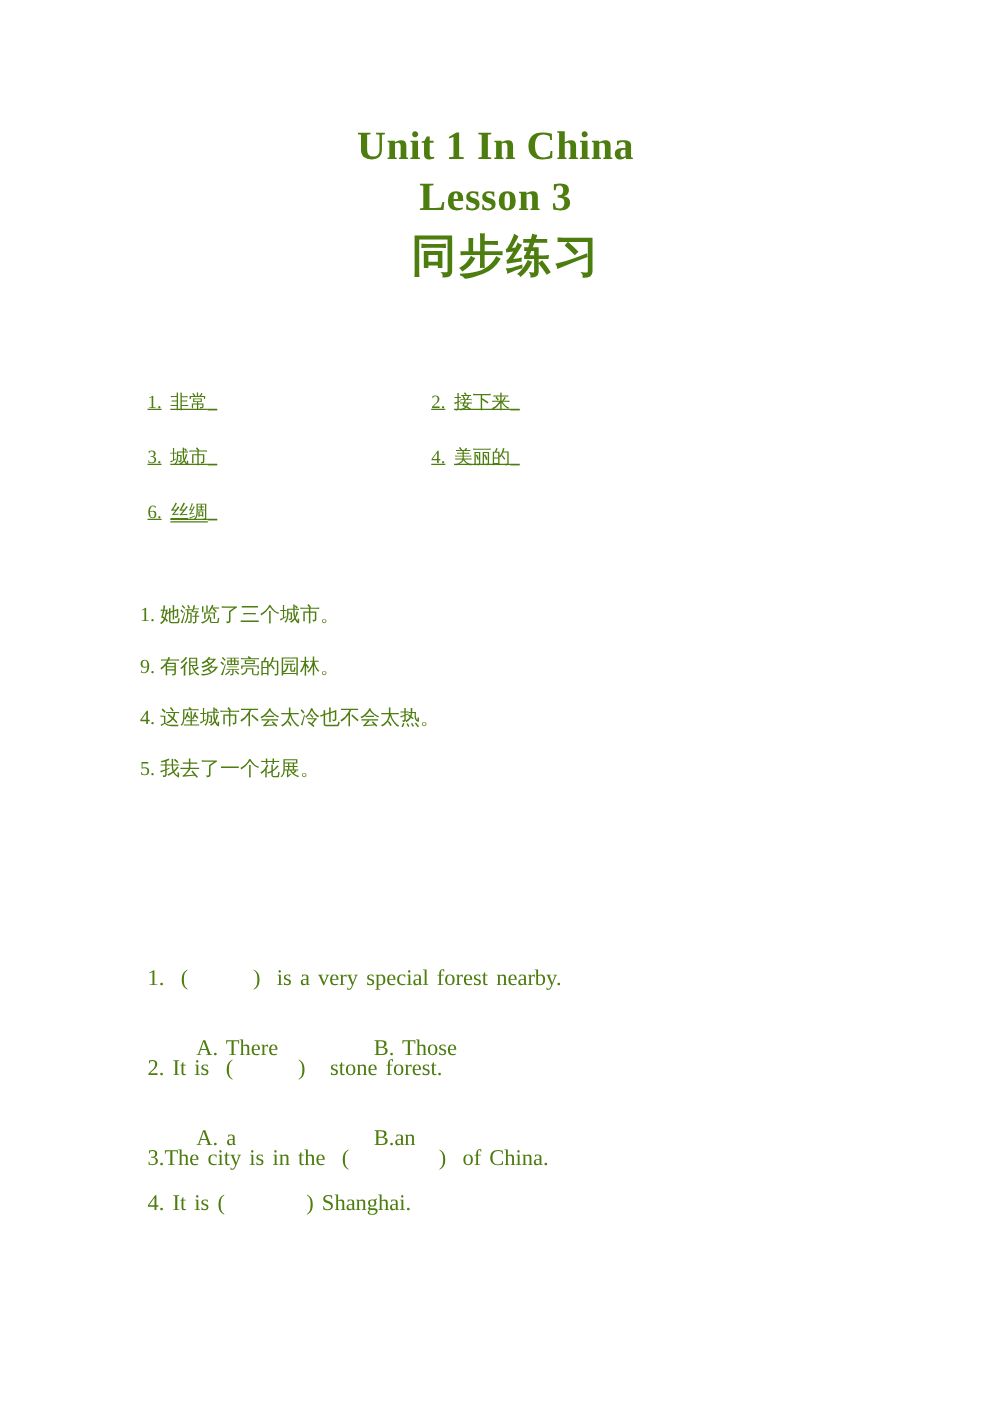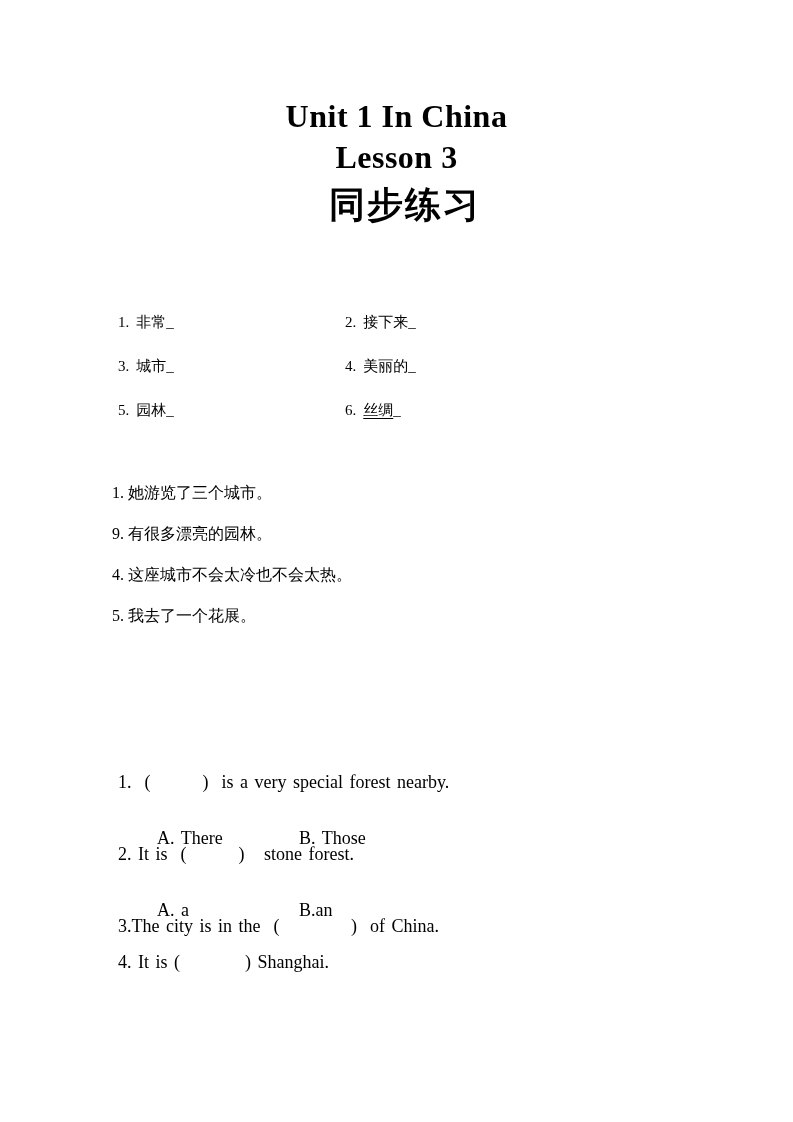--- a/index.html
+++ b/index.html
@@ -5,21 +5,21 @@
   * { margin: 0; padding: 0; box-sizing: border-box; }
   html, body { background: #ffffff; }
   body {
     width: 793px; height: 1122px;
     font-family: "Liberation Serif", "DejaVu Serif", serif;
   }
   .page {
     position: relative;
     width: 793px; height: 1116px;
     background: #ffffff;
-    color: #000000;
+    color: #4d7c0f;
     overflow: hidden;
   }
   .title-block {
     position: absolute;
     top: 96px; left: 0; width: 100%;
     text-align: center;
   }
   .title-en {
     font-size: 32px;
     font-weight: bold;
@@ -33,21 +33,21 @@
     line-height: 46px;
     letter-spacing: 2px;
     font-family: Liberation Sans, sans-serif;
     padding-left: 17px;
   }
   .vocab {
     position: absolute;
     top: 312px; left: 118px; right: 60px;
     font-size: 15px;
   }
-  .vrow { display: flex; height: 44px; line-height: 20px; }
+  .vrow { display: flex; height: 44px; line-height: 20px; text-decoration: underline; }
   .vcell { white-space: pre; }
   .vcell.left { width: 227px; }
   .num { margin-right: 7px; }
   .u { text-decoration: underline; text-underline-offset: 3px; }
   .sentences {
     position: absolute;
     top: 483px; left: 112px; right: 60px;
     font-size: 16px;
   }
   .srow { height: 41px; line-height: 20px; }
@@ -74,21 +74,20 @@
   <div class="vocab">
     <div class="vrow">
       <div class="vcell left"><span class="num">1.</span><span>非常</span><span>_</span></div>
       <div class="vcell"><span class="num">2.</span><span>接下来</span><span>_</span></div>
     </div>
     <div class="vrow">
       <div class="vcell left"><span class="num">3.</span><span>城市</span><span>_</span></div>
       <div class="vcell"><span class="num">4.</span><span>美丽的</span><span>_</span></div>
     </div>
     <div class="vrow">
-      <div class="vcell left"><span class="num">5.</span><span>园林</span><span>_</span></div>
       <div class="vcell"><span class="num">6.</span><span class="u">丝绸</span><span>_</span></div>
     </div>
   </div>
 
   <div class="sentences">
     <div class="srow">1. 她游览了三个城市。</div>
     <div class="srow">9. 有很多漂亮的园林。</div>
     <div class="srow">4. 这座城市不会太冷也不会太热。</div>
     <div class="srow">5. 我去了一个花展。</div>
   </div>

